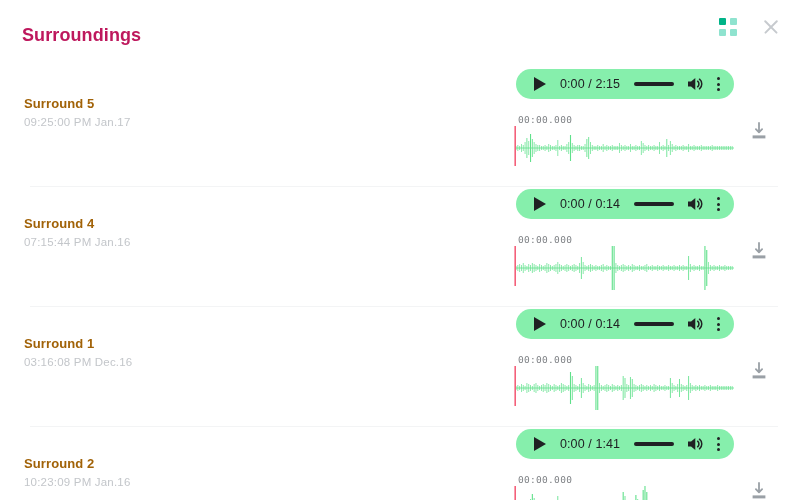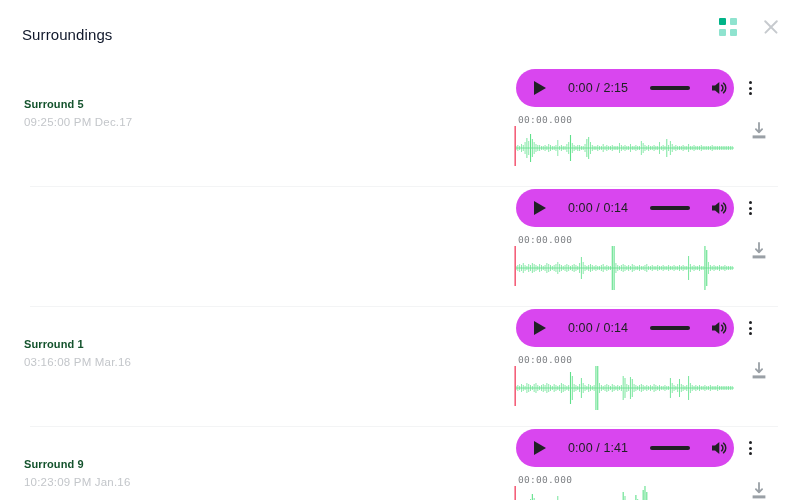--- a/index.html
+++ b/index.html
@@ -26,23 +26,23 @@
   
   .header {
     position: relative;
     height: 66px;
     width: 100%;
   }
   .page-title {
     position: absolute;
     left: 22px;
     top: 24px;
-    font-size: 15px;
-    font-weight: 400;
-    color: #0f172a;
+    font-size: 18px;
+    font-weight: 700;
+    color: #be185d;
     letter-spacing: 0.1px;
     line-height: 22px;
   }
   .header-actions {
     position: absolute;
     right: 18px;
     top: 16px;
     display: flex;
     align-items: center;
     gap: 22px;
@@ -106,47 +106,47 @@
     background: #f3f4f5;
   }
 
   .rec-meta {
     position: absolute;
     left: 24px;
     top: 30px;
     width: 300px;
   }
   .rec-name {
-    font-size: 11px;
+    font-size: 13px;
     font-weight: 700;
-    color: #14532d;
+    color: #a16207;
     line-height: 16px;
     letter-spacing: 0.1px;
   }
   .rec-time {
     margin-top: 3px;
     font-size: 11.5px;
     color: #c3c6ca;
     line-height: 15px;
     letter-spacing: 0.2px;
   }
 
   
   .player {
     position: absolute;
     left: 516px;
     top: 3px;
     width: 218px;
-    height: 38px;
-    background: #d946ef;
+    height: 30px;
+    background: #86efac;
     border-radius: 19px;
     display: flex;
     align-items: center;
     padding: 0 8px 0 14px;
-    gap: 8px;
+    gap: 0;
   }
   .play-btn {
     width: 18px;
     height: 18px;
     flex: 0 0 18px;
     position: relative;
     cursor: pointer;
   }
   .play-btn::before {
     content: "";
@@ -251,21 +251,21 @@
         <span></span>
       </div>
       <div class="close-icon"></div>
     </div>
   </div>
 
   <div class="list" id="list">
   <div class="rec-row">
     <div class="rec-meta">
       <div class="rec-name">Surround 5</div>
-      <div class="rec-time">09:25:00 PM Dec.17</div>
+      <div class="rec-time">09:25:00 PM Jan.17</div>
     </div>
 
     <div class="player">
       <div class="play-btn"></div>
       <div class="time-label">0:00 / 2:15</div>
       <div class="progress-track"></div>
       <div class="volume-btn">
         <svg viewBox="0 0 18 18" width="18" height="18" aria-hidden="true">
           <path d="M2 6.6h3.1L9.3 3v12L5.1 11.4H2z" fill="#202124"></path>
           <path d="M11.6 6.2a3.6 3.6 0 0 1 0 5.6" stroke="#202124" stroke-width="1.5" fill="none" stroke-linecap="round"></path>
@@ -409,20 +409,24 @@
 
     <div class="download-icon">
       <svg viewBox="0 0 22 22" width="22" height="22" aria-hidden="true">
         <path d="M11 3v8.2M11 12.4l-3.1-3.2M11 12.4l3.1-3.2" stroke="#9aa0a6" stroke-width="1.8" fill="none" stroke-linecap="round" stroke-linejoin="round"></path>
         <path d="M4.6 15.4h12.8v3H4.6z" fill="#9aa0a6"></path>
       </svg>
     </div>
   </div>
 
   <div class="rec-row">
+    <div class="rec-meta">
+      <div class="rec-name">Surround 4</div>
+      <div class="rec-time">07:15:44 PM Jan.16</div>
+    </div>
 
     <div class="player">
       <div class="play-btn"></div>
       <div class="time-label">0:00 / 0:14</div>
       <div class="progress-track"></div>
       <div class="volume-btn">
         <svg viewBox="0 0 18 18" width="18" height="18" aria-hidden="true">
           <path d="M2 6.6h3.1L9.3 3v12L5.1 11.4H2z" fill="#202124"></path>
           <path d="M11.6 6.2a3.6 3.6 0 0 1 0 5.6" stroke="#202124" stroke-width="1.5" fill="none" stroke-linecap="round"></path>
           <path d="M13.5 4.2a6.2 6.2 0 0 1 0 9.6" stroke="#202124" stroke-width="1.5" fill="none" stroke-linecap="round"></path>
@@ -567,21 +571,21 @@
       <svg viewBox="0 0 22 22" width="22" height="22" aria-hidden="true">
         <path d="M11 3v8.2M11 12.4l-3.1-3.2M11 12.4l3.1-3.2" stroke="#9aa0a6" stroke-width="1.8" fill="none" stroke-linecap="round" stroke-linejoin="round"></path>
         <path d="M4.6 15.4h12.8v3H4.6z" fill="#9aa0a6"></path>
       </svg>
     </div>
   </div>
 
   <div class="rec-row">
     <div class="rec-meta">
       <div class="rec-name">Surround 1</div>
-      <div class="rec-time">03:16:08 PM Mar.16</div>
+      <div class="rec-time">03:16:08 PM Dec.16</div>
     </div>
 
     <div class="player">
       <div class="play-btn"></div>
       <div class="time-label">0:00 / 0:14</div>
       <div class="progress-track"></div>
       <div class="volume-btn">
         <svg viewBox="0 0 18 18" width="18" height="18" aria-hidden="true">
           <path d="M2 6.6h3.1L9.3 3v12L5.1 11.4H2z" fill="#202124"></path>
           <path d="M11.6 6.2a3.6 3.6 0 0 1 0 5.6" stroke="#202124" stroke-width="1.5" fill="none" stroke-linecap="round"></path>
@@ -726,21 +730,21 @@
     <div class="download-icon">
       <svg viewBox="0 0 22 22" width="22" height="22" aria-hidden="true">
         <path d="M11 3v8.2M11 12.4l-3.1-3.2M11 12.4l3.1-3.2" stroke="#9aa0a6" stroke-width="1.8" fill="none" stroke-linecap="round" stroke-linejoin="round"></path>
         <path d="M4.6 15.4h12.8v3H4.6z" fill="#9aa0a6"></path>
       </svg>
     </div>
   </div>
 
   <div class="rec-row">
     <div class="rec-meta">
-      <div class="rec-name">Surround 9</div>
+      <div class="rec-name">Surround 2</div>
       <div class="rec-time">10:23:09 PM Jan.16</div>
     </div>
 
     <div class="player">
       <div class="play-btn"></div>
       <div class="time-label">0:00 / 1:41</div>
       <div class="progress-track"></div>
       <div class="volume-btn">
         <svg viewBox="0 0 18 18" width="18" height="18" aria-hidden="true">
           <path d="M2 6.6h3.1L9.3 3v12L5.1 11.4H2z" fill="#202124"></path>

